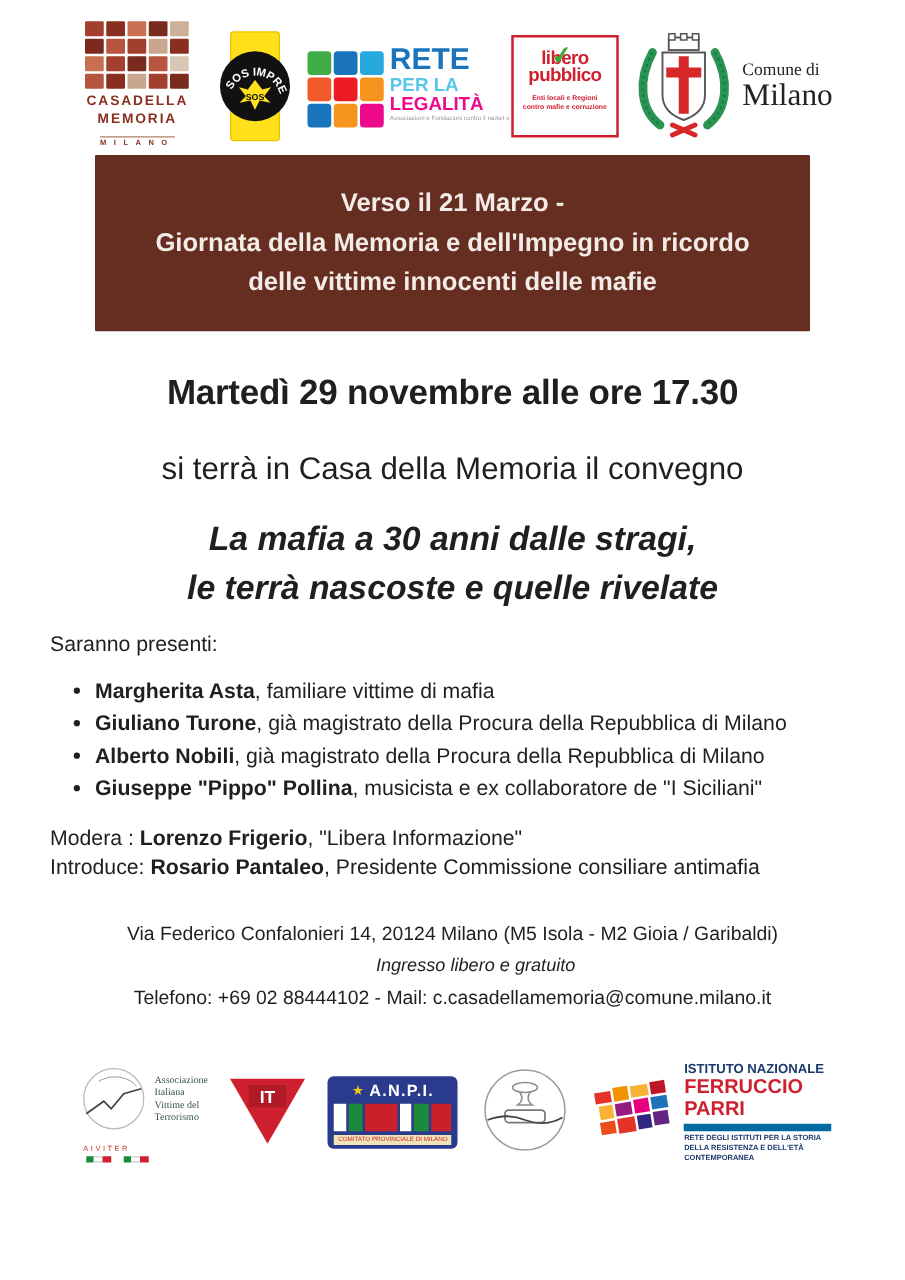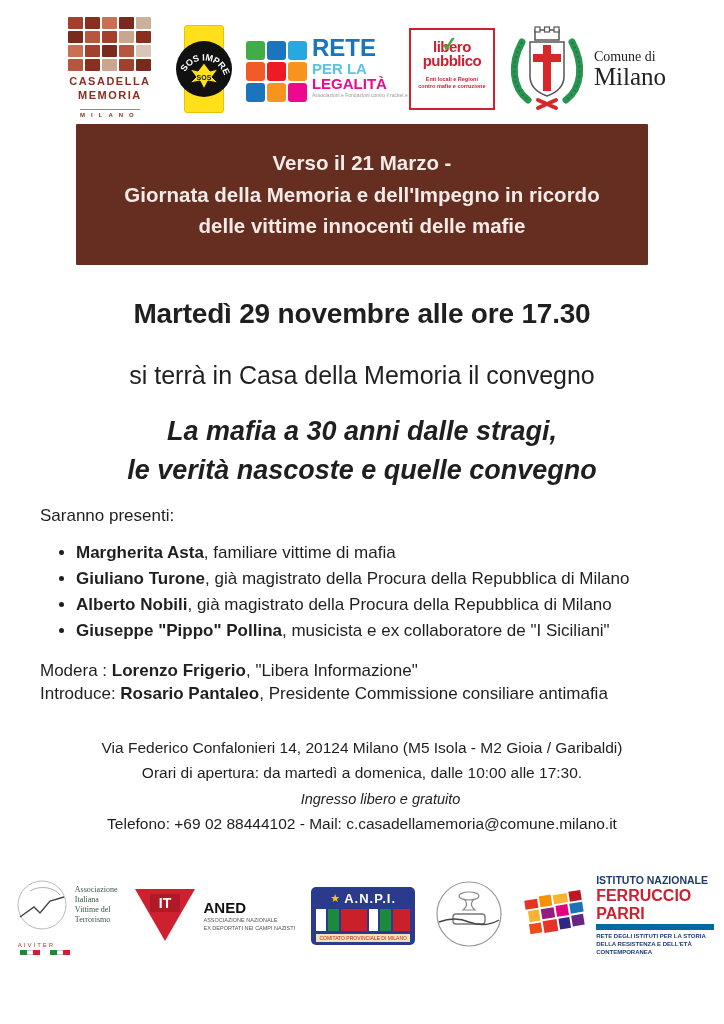--- a/index.html
+++ b/index.html
@@ -205,40 +205,39 @@
 <div class="banner">
   <div>Verso il 21 Marzo -</div>
   <div>Giornata della Memoria e dell'Impegno in ricordo</div>
   <div>delle vittime innocenti delle mafie</div>
 </div>
 
 <div class="h-date">Martedì 29 novembre alle ore 17.30</div>
 <div class="h-venue">si terrà in Casa della Memoria il convegno</div>
 <div class="h-title">
   <div>La mafia a 30 anni dalle stragi,</div>
-  <div>le verità nascoste e quelle convegno</div>
+  <div>le terrà nascoste e quelle rivelate</div>
 </div>
 
 <div class="present">Saranno presenti:</div>
 
 <ul class="speakers">
   <li><b>Margherita Asta</b><span>, familiare vittime di mafia</span></li>
   <li><b>Giuliano Turone</b><span>, già magistrato della Procura della Repubblica di Milano</span></li>
   <li><b>Alberto Nobili</b><span>, già magistrato della Procura della Repubblica di Milano</span></li>
   <li><b>Giuseppe "Pippo" Pollina</b><span>, musicista e ex collaboratore de "I Siciliani"</span></li>
 </ul>
 
 <div class="modera">
   <div><span>Modera : </span><b>Lorenzo Frigerio</b><span>, "Libera Informazione"</span></div>
   <div><span>Introduce: </span><b>Rosario Pantaleo</b><span>, Presidente Commissione consiliare antimafia</span></div>
 </div>
 
 <div class="info">
   <div class="i-row">Via Federico Confalonieri 14, 20124 Milano (M5 Isola - M2 Gioia / Garibaldi)</div>
-  <div class="i-row">Orari di apertura: da martedì a domenica, dalle 10:00 alle 17:30.</div>
   <div class="i-free">Ingresso libero e gratuito</div>
   <div class="i-row">Telefono: +69 02 88444102 - Mail: c.casadellamemoria@comune.milano.it</div>
 </div>
 
 <div class="logo-row-b">
 
   <div class="aiviter">
     <div>
       <svg width="62" height="60" viewBox="0 0 62 60">
         <circle cx="32" cy="28" r="24" fill="none" stroke="#b9b9b9" stroke-width="1"></circle>
@@ -266,27 +265,20 @@
       <div>Terrorismo</div>
     </div>
   </div>
 
   <div class="aned">
     <svg width="64" height="58" viewBox="0 0 64 58">
       <polygon points="2,2 62,2 32,54" fill="#cf2030"></polygon>
       <rect x="17" y="7" width="30" height="18" fill="#b01a26"></rect>
       <text x="32" y="21" text-anchor="middle" font-size="14" font-weight="bold" fill="#fff" font-family="Liberation Sans, sans-serif"><tspan>IT</tspan></text>
     </svg>
-    <div>
-      <div class="aned-txt1">ANED</div>
-      <div class="aned-txt2">
-        <div>ASSOCIAZIONE NAZIONALE</div>
-        <div>EX DEPORTATI NEI CAMPI NAZISTI</div>
-      </div>
-    </div>
   </div>
 
   <div class="anpi">
     <div class="anpi-top">
       <span class="anpi-star">★</span>
       <span class="anpi-name">A.N.P.I.</span>
     </div>
     <div class="anpi-band">
       <i style="flex:5;background:#fff"></i>
         <i style="flex:6;background:#1c8a3c"></i>

